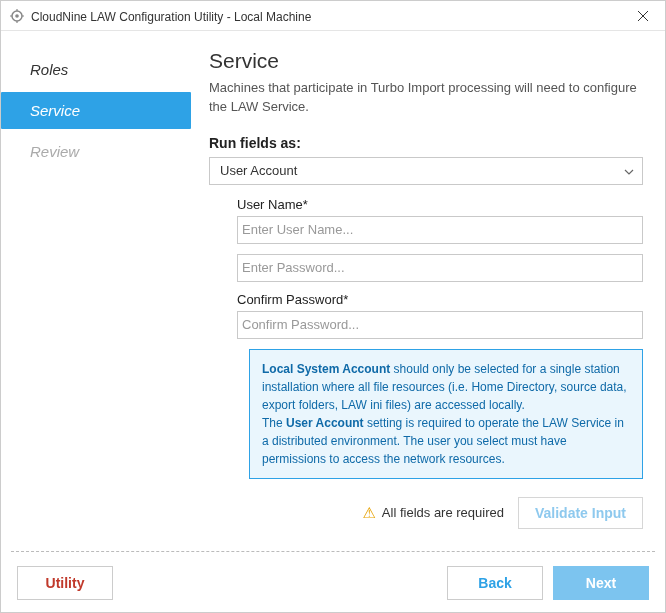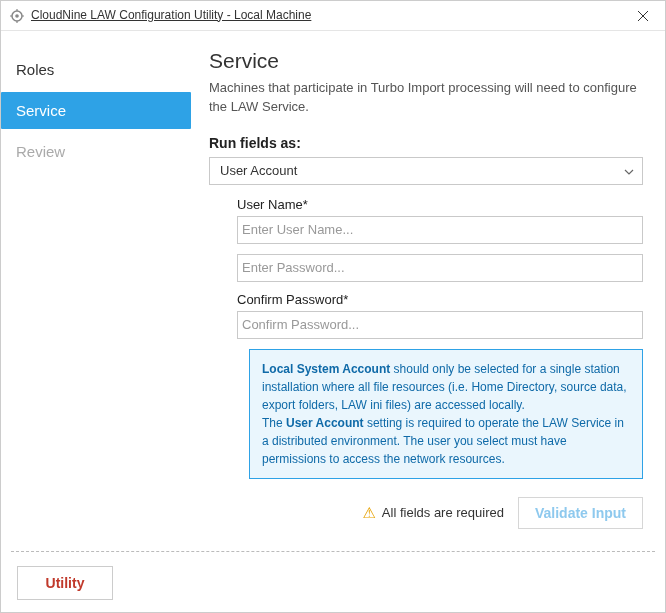--- a/index.html
+++ b/index.html
@@ -15,44 +15,45 @@
   }
   
   .titlebar {
     display: flex;
     align-items: center;
     justify-content: space-between;
     height: 30px;
     padding: 0 0 0 8px;
     border-bottom: 1px solid #e5e5e5;
   }
-  .titlebar-left { display: flex; align-items: flex-start; gap: 6px; text-decoration: underline; }
+  .titlebar-left { display: flex; align-items: flex-end; gap: 6px; }
   .titlebar-title { font-size: 12px; color: #333; }
   .close-btn {
     width: 44px; height: 30px;
     display: flex; align-items: center; justify-content: center;
     font-size: 14px; color: #333; cursor: pointer;
   }
   .app-icon svg { display: block; }
 
   
   .content {
     display: flex;
     height: 520px;
   }
   .sidebar {
     width: 190px;
     padding: 20px 0 0 0;
   }
   .sidebar-item {
-    padding: 10px 15px;
+    padding: 10px 29px;
     font-size: 15px;
     color: #333;
     cursor: pointer;
     margin-bottom: 4px;
+    font-style: italic;
   }
   .sidebar-item.active {
     background: #2ea2e6;
     color: #fff;
     border-radius: 1px;
   }
   .sidebar-item.disabled { color: #aaa; }
 
   .main {
     flex: 1;
@@ -238,13 +239,17 @@
         <span>All fields are required</span>
       </div>
       <button class="validate-btn">Validate Input</button>
     </div>
   </div>
 </div>
 
 <div class="footer-sep"></div>
 <div class="footer">
   <button class="btn cancel">Utility</button>
+  <div class="footer-right">
+    <button class="btn back">Back</button>
+    <button class="btn next">Next</button>
+  </div>
 </div>
 
 </body></html>

